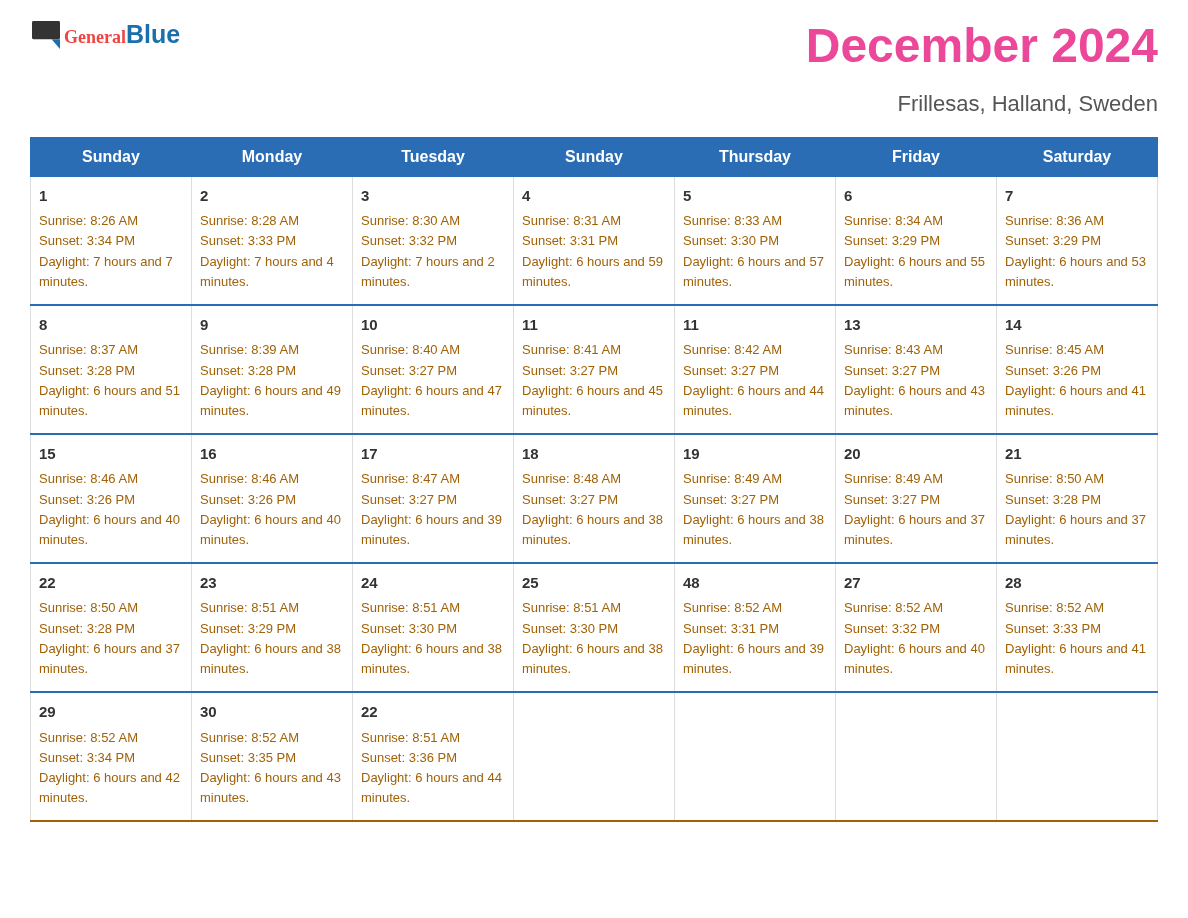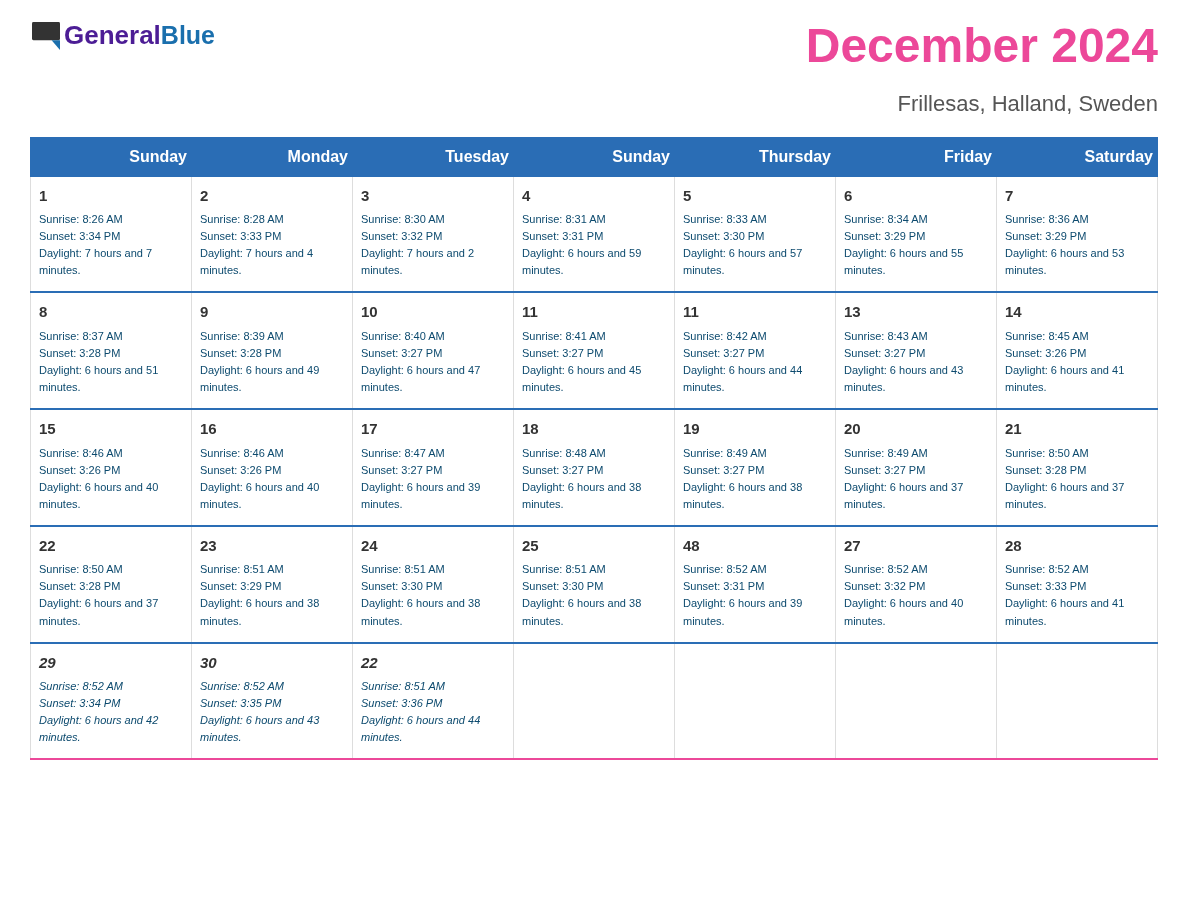--- a/index.html
+++ b/index.html
@@ -14,23 +14,24 @@
       display: flex;
       justify-content: space-between;
       align-items: flex-start;
       margin-bottom: 20px;
     }
     .logo {
       display: flex;
       align-items: center;
     }
     .logo-text-general {
-      font-size: 26px;
-      font-weight: bold;
-      color: #4c1d95;
+      font-size: 18px;
+      font-weight: bold;
+      color: #ef4444;
+      font-family: Liberation Serif, serif;
     }
     .logo-text-blue {
       font-size: 25px;
       font-weight: bold;
       color: #1a6fad;
     }
     .logo-icon {
       width: 28px;
       height: 28px;
       margin-left: 2px;
@@ -52,22 +53,22 @@
     table {
       width: 100%;
       border-collapse: collapse;
       table-layout: fixed;
     }
     thead tr th {
       background-color: #2a6db5;
       color: #fff;
       font-size: 16px;
       font-weight: bold;
-      padding: 10px 4px;
-      text-align: right;
+      padding: 10px 13px;
+      text-align: center;
       border: 1px solid #2a6db5;
     }
     tbody tr {
       border-bottom: 2px solid #2a6db5;
     }
     tbody tr td {
       vertical-align: top;
       padding: 8px 8px 12px 8px;
       font-size: 13px;
       color: #333;
@@ -79,27 +80,26 @@
     tbody tr td:last-child {
       border-right: 1px solid #ddd;
     }
     .day-number {
       font-size: 15px;
       font-weight: bold;
       display: block;
       margin-bottom: 4px;
     }
     .day-info {
-      font-size: 11px;
-      color: #0c4a6e;
+      font-size: 13px;
+      color: #a16207;
       line-height: 1.55;
     }
     tbody tr:last-child {
-      border-bottom: 2px solid #ec4899;
-      font-style: italic;
+      border-bottom: 2px solid #a16207;
     }
   </style>
 </head>
 <body>
 
 <div class="header">
   <div class="logo">
     <svg class="logo-icon" viewBox="0 0 40 40">
       <rect x="0" y="0" width="40" height="26" fill="#333" rx="2"></rect>
       <polygon points="28,26 40,26 40,40" fill="#1a6fad"></polygon>

